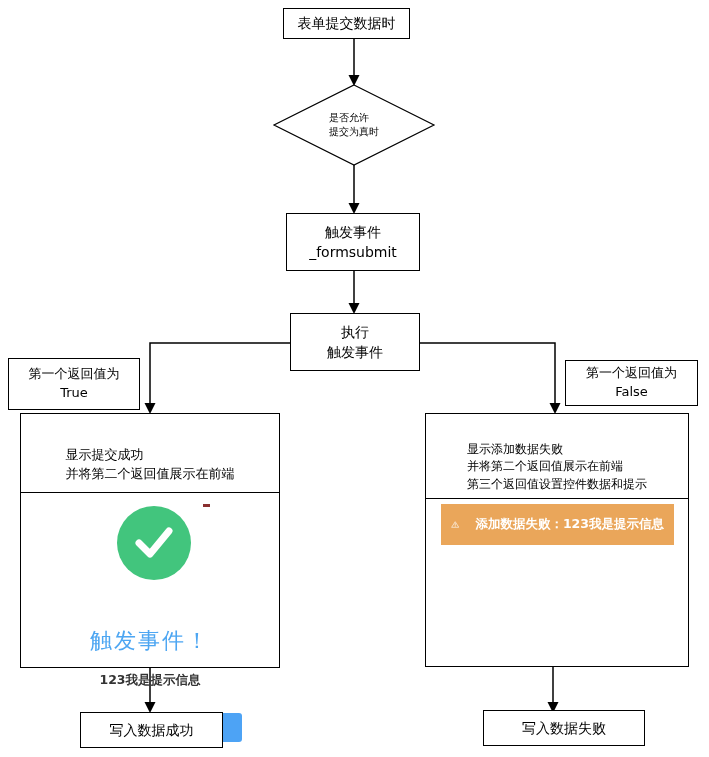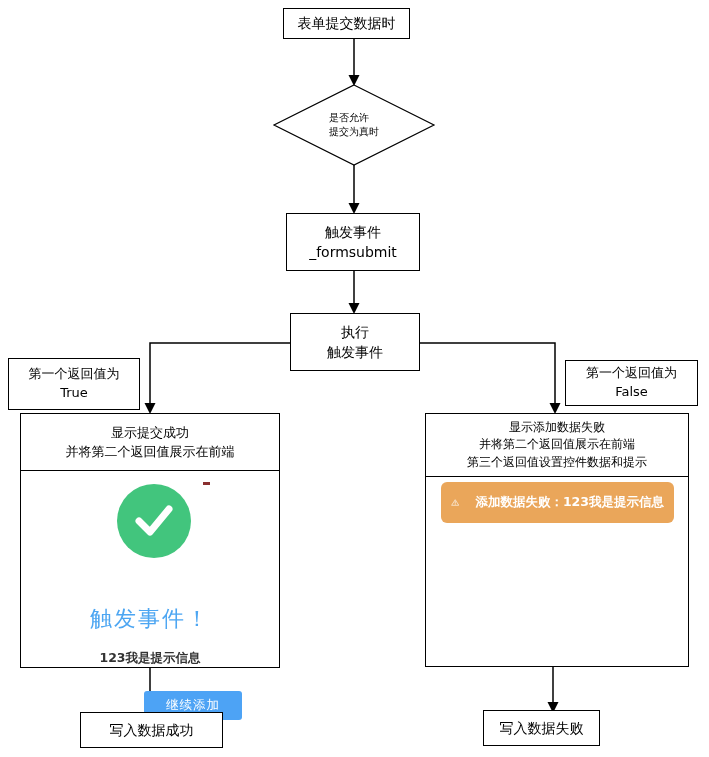--- a/index.html
+++ b/index.html
@@ -22,21 +22,21 @@
   }
   .node{font-size:14px;}
   .branch{font-size:13px;margin-top:8px;}
   .diamond-text{
     position:absolute;z-index:2;display:flex;align-items:center;justify-content:center;
     text-align:left;white-space:pre-line;font-size:10px;line-height:1.45;
   }
   .panel{flex-direction:column;align-items:stretch;justify-content:flex-start;padding:0;}
   .panel-header{
     border-bottom:1px solid var(--line);display:flex;align-items:center;justify-content:center;
-    text-align:center;white-space:pre-line;line-height:1.5;flex:none;
+    text-align:left;white-space:pre-line;line-height:1.5;flex:none;margin-top:22px;
   }
   .panel-header.h2line{font-size:13px;}
   .panel-header.h3line{font-size:12px;line-height:1.45;}
   .panel-body{position:relative;flex:1;}
   .check-circle{
     position:absolute;left:96px;top:13px;width:74px;height:74px;border-radius:50%;
     background:var(--success-green);display:flex;align-items:center;justify-content:center;
   }
   .success-title{
     position:absolute;left:0;top:132px;width:100%;text-align:center;
@@ -45,21 +45,21 @@
   .success-message{
     position:absolute;left:0;top:178px;width:100%;text-align:center;
     color:var(--message-text);font-size:12.5px;font-weight:600;
   }
   .continue-btn{
     position:absolute;left:79px;top:220px;width:98px;height:29px;border:none;border-radius:3px;
     background:var(--button-blue);color:#fff;font-size:12.5px;cursor:pointer;
     font-family:inherit;letter-spacing:1px;margin-left:44px;
   }
   .warning-banner{
-    position:absolute;left:15px;top:5px;width:233px;height:41px;border-radius:6px;
+    position:absolute;left:15px;top:5px;width:233px;height:41px;border-radius:0;
     background:var(--warning-orange);color:#fff;display:flex;align-items:center;
     padding:0 10px;gap:16px;
   }
   .warning-banner .banner-text{font-size:12.5px;font-weight:600;white-space:nowrap;}
   .cursor-artifact{position:absolute;left:182px;top:11px;width:7px;height:3px;background:#8a2f2f;}
 </style>
 </head>
 <body>
 
 <div id="stage">
@@ -132,15 +132,15 @@
           <path d="M13.5 2.5 L25 20.5 H2 Z" fill="none" stroke="#ffffff" stroke-width="2" stroke-linejoin="round"></path>
           <line x1="13.5" y1="8.5" x2="13.5" y2="14" stroke="#ffffff" stroke-width="2.4" stroke-linecap="round"></line>
           <circle cx="13.5" cy="17.3" r="1.4" fill="#ffffff"></circle>
         </svg>
         <span class="banner-text">添加数据失败：123我是提示信息</span>
       </div>
     </div>
   </div>
 
   <div class="box node" style="left:80px;top:712px;width:143px;height:36px">写入数据成功</div>
-  <div class="box node" style="left:483px;top:710px;width:117px;height:36px">写入数据失败</div>
+  <div class="box node" style="left:483px;top:710px;width:162px;height:36px">写入数据失败</div>
 
 </div>
 
 </body></html>

